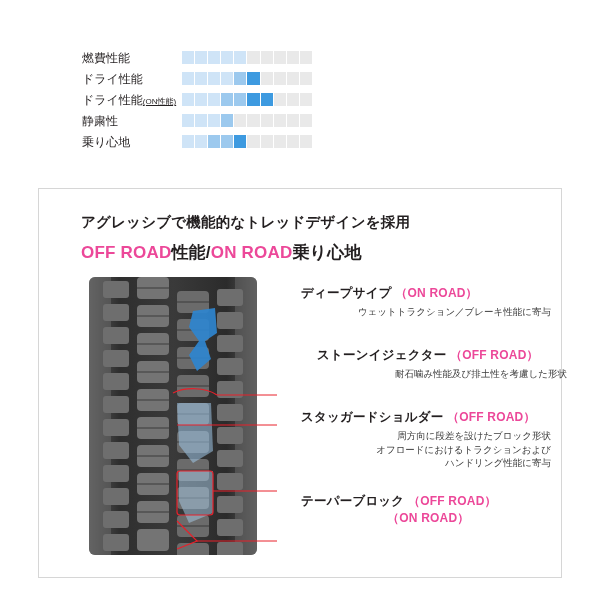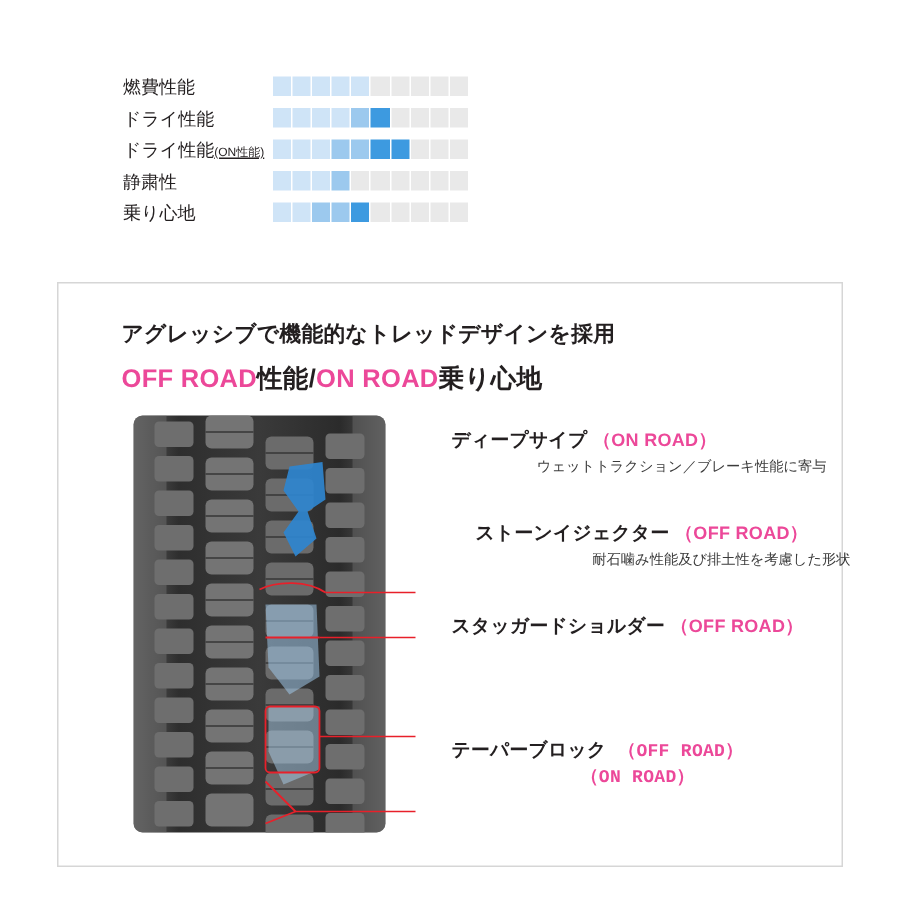--- a/index.html
+++ b/index.html
@@ -296,19 +296,20 @@
         <div class="callout" style="position: absolute; left: 0px; top: 0px; width: 250px;">
           <div class="callout-title">ディープサイプ <span class="red road">（ON ROAD）</span></div>
           <div class="callout-desc">ウェットトラクション／ブレーキ性能に寄与</div>
         </div>
         <div class="callout" style="position: absolute; left: 16px; top: 62px; width: 250px;">
           <div class="callout-title">ストーンイジェクター <span class="red road">（OFF ROAD）</span></div>
           <div class="callout-desc">耐石噛み性能及び排土性を考慮した形状</div>
         </div>
         <div class="callout" style="position: absolute; left: 0px; top: 124px; width: 250px;">
           <div class="callout-title">スタッガードショルダー <span class="red road">（OFF ROAD）</span></div>
-        </div>
-        <div class="callout" style="position: absolute; left: 0px; top: 208px; width: 250px; font-family: Liberation Mono, monospace;">
+          <div class="callout-desc">周方向に段差を設けたブロック形状<br>オフロードにおけるトラクションおよび<br>ハンドリング性能に寄与</div>
+        </div>
+        <div class="callout" style="position: absolute; left: 0px; top: 208px; width: 250px;">
           <div class="callout-title">テーパーブロック <span class="red road">（OFF ROAD）</span><br><span class="red road" style="margin-left: 86px;">（ON ROAD）</span></div>
         </div>
       </div>
   </div>
 </div>
 
 </body></html>

